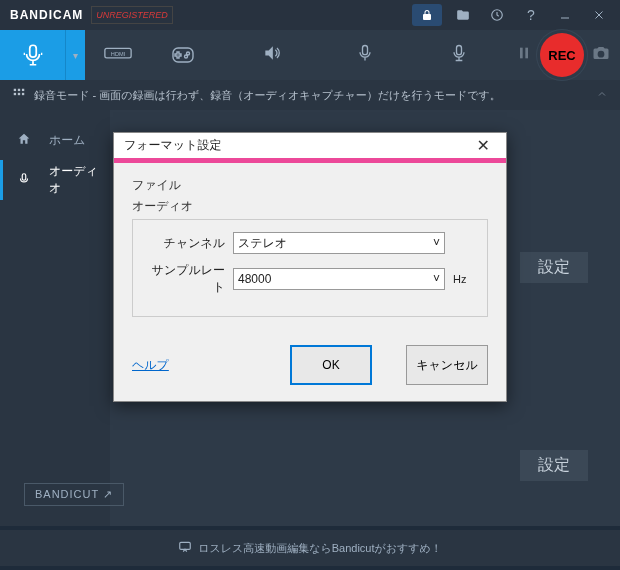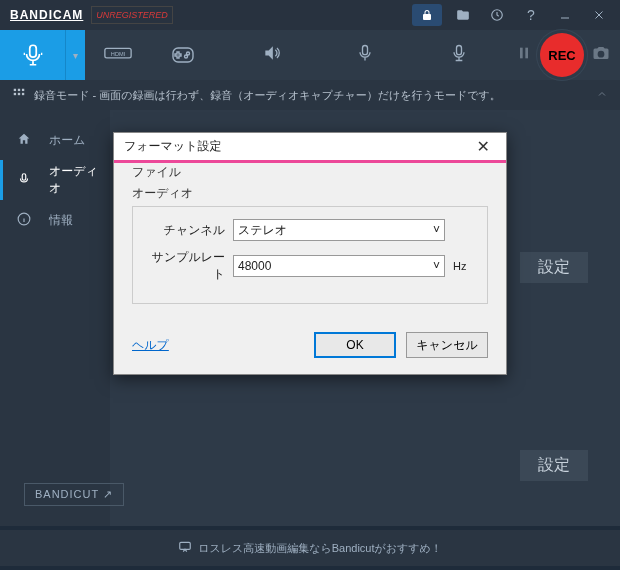--- a/index.html
+++ b/index.html
@@ -1,19 +1,19 @@
 <!DOCTYPE html>
 <html><head>
 <meta charset="utf-8">
 <style>
 * { box-sizing: border-box; margin: 0; padding: 0; }
 body { font-family: "Meiryo", "Yu Gothic", sans-serif; font-size: 12px; background: #1e2b3a; width: 620px; height: 570px; overflow: hidden; color: #c8d2dc; }
 .titlebar { height: 30px; background: #28323f; display: flex; align-items: center; padding: 0 4px; }
 .logo-box { display: flex; align-items: center; padding-left: 6px; }
-.logo-text { font-weight: bold; letter-spacing: 1px; color: #fff; font-size: 12px; text-decoration: underline; }
+.logo-text { font-weight: bold; letter-spacing: 1px; color: #fff; font-size: 12px; }
 .unreg { color: #d93a3a; font-size: 9px; margin-left: 8px; border: 1px solid #444; padding: 3px 4px; font-style: italic; }
 .titlebar-spacer { flex: 1; }
 .title-icon { width: 34px; height: 28px; display: flex; align-items: center; justify-content: center; color: #9fb0c2; font-size: 14px; cursor: pointer; }
 .title-icon.lock { background: #2a4b72; color: #fff; width: 30px; height: 22px; border-radius: 3px; margin-right: 4px; }
 .toolbar { height: 50px; background: #2e3a48; display: flex; align-items: stretch; }
 .tab-btn { width: 65px; display: flex; align-items: center; justify-content: center; color: #9fb0c2; cursor: pointer; }
 .tab-btn.active { background: #1b9de6; color: #fff; }
 .tab-btn.sub { width: 20px; background: #1b9de6; border-left: 1px solid #1487c9; font-size: 10px; }
 .toolbar-mid { flex: 1; display: flex; align-items: center; justify-content: space-around; padding: 0 10px; }
 .tb-icon { color: #9fb0c2; font-size: 18px; padding: 0 10px; }
@@ -27,35 +27,35 @@
 .sidebar { width: 110px; background: #2a3542; padding-top: 10px; }
 .nav-item { height: 40px; display: flex; align-items: center; gap: 17px; padding-left: 16px; color: #9fb0c2; cursor: pointer; font-size: 12px; }
 .nav-item.active { color: #fff; border-left: 3px solid #1b9de6; padding-left: 13px; }
 .nav-icon { font-size: 14px; width: 16px; text-align: center; }
 .bandicut { position: absolute; left: 24px; bottom: 64px; border: 1px solid #4a5968; padding: 4px 10px; font-size: 11px; color: #9fb0c2; letter-spacing: 1px; cursor: pointer; }
 .main { flex: 1; background: #2e3a48; padding: 16px; position: relative; }
 .panel-btn { position: absolute; right: 32px; background: #3b4856; padding: 5px 18px; color: #c8d2dc; cursor: pointer; font-size: 16px; }
 .footer { height: 40px; background: #2a3542; border-top: 4px solid #1e2b3a; display: flex; align-items: center; justify-content: center; color: #9fb0c2; font-size: 11px; gap: 6px; }
 .dialog-overlay { position: absolute; top: 0; left: 0; width: 620px; height: 570px; display: flex; align-items: flex-start; justify-content: center; pointer-events: none; }
 .dialog { margin-top: 132px; width: 394px; background: #f0f0f0; border: 1px solid #888; box-shadow: 0 4px 16px rgba(0,0,0,0.5); color: #222; pointer-events: auto; }
-.dialog-title { height: 30px; background: #fff; display: flex; align-items: center; padding: 0 10px; font-size: 12px; border-bottom: 3px solid #ec4899; }
+.dialog-title { height: 30px; background: #fff; display: flex; align-items: center; padding: 0 10px; font-size: 12px; border-bottom: 5px solid #ec4899; }
 .dialog-close { margin-left: auto; font-size: 16px; cursor: pointer; padding: 0 6px; color: #333; }
-.dialog-body { padding: 1px 18px 4px 18px; }
+.dialog-body { padding: 14px 18px 4px 18px; }
 .fieldset-label { font-size: 12px; color: #333; margin-bottom: 4px; }
 .fieldset-box { border: 1px solid #ccc; background: #f0f0f0; padding: 12px; margin-bottom: 14px; }
 .radio-row { display: flex; justify-content: center; gap: 40px; }
 .radio-opt { display: flex; align-items: center; gap: 4px; font-size: 12px; cursor: pointer; }
 .form-row { display: flex; align-items: center; margin-bottom: 8px; }
 .form-label { width: 88px; text-align: right; padding-right: 8px; font-size: 12px; }
 .form-select { flex: 1; height: 22px; border: 1px solid #999; background: #fff; font-size: 12px; padding: 0 4px; display: flex; align-items: center; justify-content: space-between; cursor: pointer; }
 .form-unit { width: 30px; padding-left: 8px; font-size: 11px; }
 .dialog-footer { display: flex; align-items: center; padding: 10px 18px 16px 18px; gap: 10px; }
 .help-link { color: #0066cc; text-decoration: underline; font-size: 12px; cursor: pointer; }
 .dialog-footer-spacer { flex: 1; }
-.dlg-btn { width: 82px; height: 26px; border: 1px solid #999; background: #e8e8e8; font-size: 12px; cursor: pointer; }
+.dlg-btn { width: 82px; height: 40px; border: 1px solid #999; background: #e8e8e8; font-size: 12px; cursor: pointer; margin-left: 24px; }
 .dlg-btn.primary { border: 2px solid #0078d7; }
 </style>
 </head>
 <body>
 
 <div class="titlebar">
   <div class="logo-box">
     <span class="logo-text">BANDICAM</span>
     <span class="unreg">UNREGISTERED</span>
   </div>
@@ -176,29 +176,20 @@
       <span>ホーム</span>
     </div>
     <div class="nav-item active">
       <span class="nav-icon">
         <svg width="14" height="14" viewBox="0 0 24 24" fill="none" stroke="currentColor" stroke-width="2">
             <rect x="9" y="3" width="6" height="11" rx="3"></rect>
             <path d="M6 11a6 6 0 0012 0"></path>
           </svg>
       </span>
       <span>オーディオ</span>
-    </div>
-    <div class="nav-item">
-      <span class="nav-icon">
-        <svg width="14" height="14" viewBox="0 0 24 24" fill="currentColor">
-            <circle cx="12" cy="12" r="10" fill="none" stroke="currentColor" stroke-width="2"></circle>
-            <path d="M12 8h.01M11 11h2v6h-2z"></path>
-          </svg>
-      </span>
-      <span>情報</span>
     </div>
   </div>
   <div class="main">
     <div class="panel-btn" style="top:142px">設定</div>
     <div class="panel-btn" style="top:340px">設定</div>
   </div>
 </div>
 
 <div class="bandicut">BANDICUT ↗</div>
 

